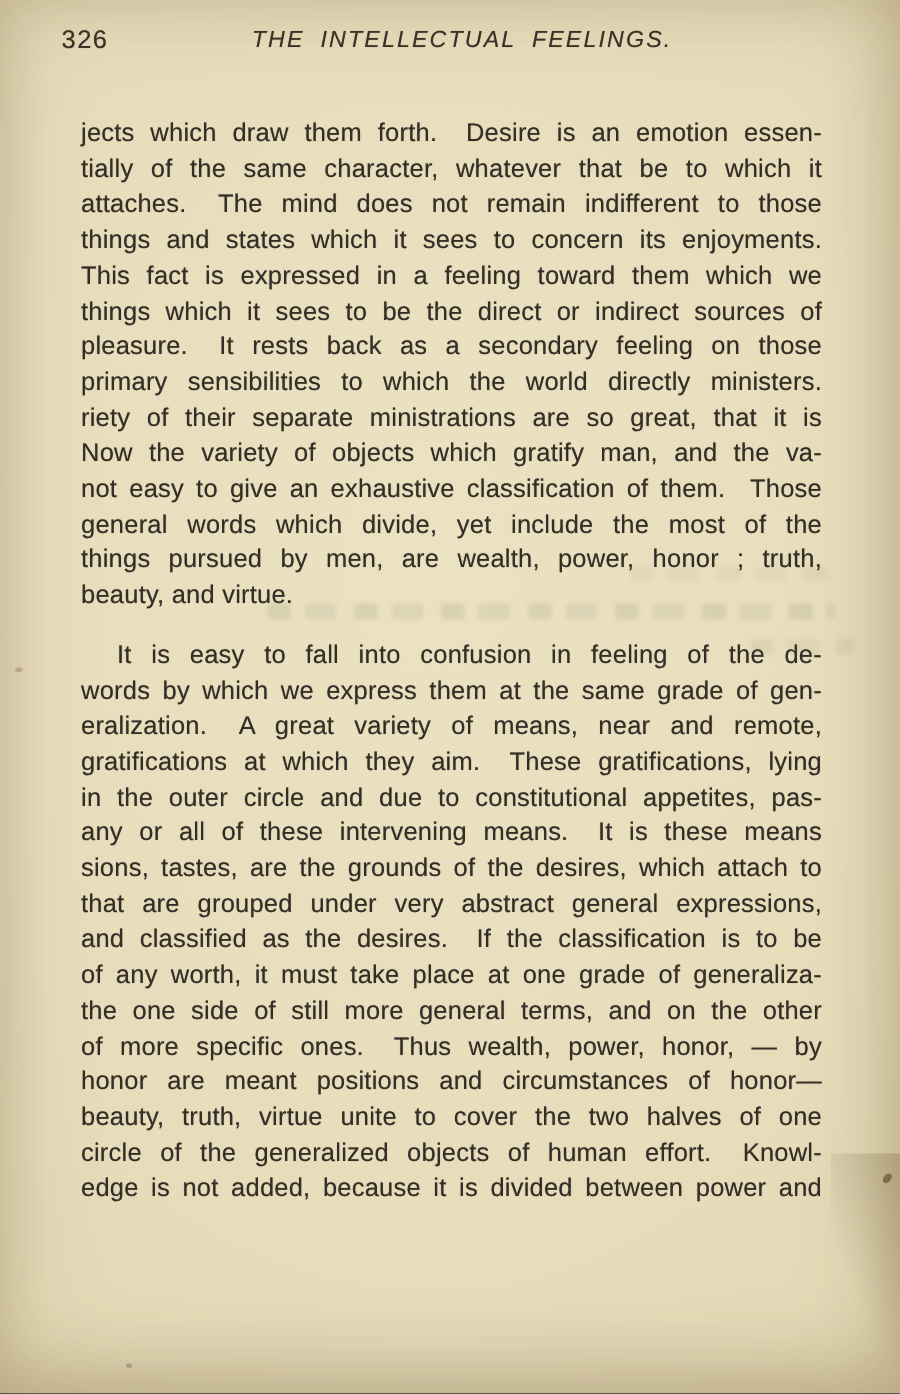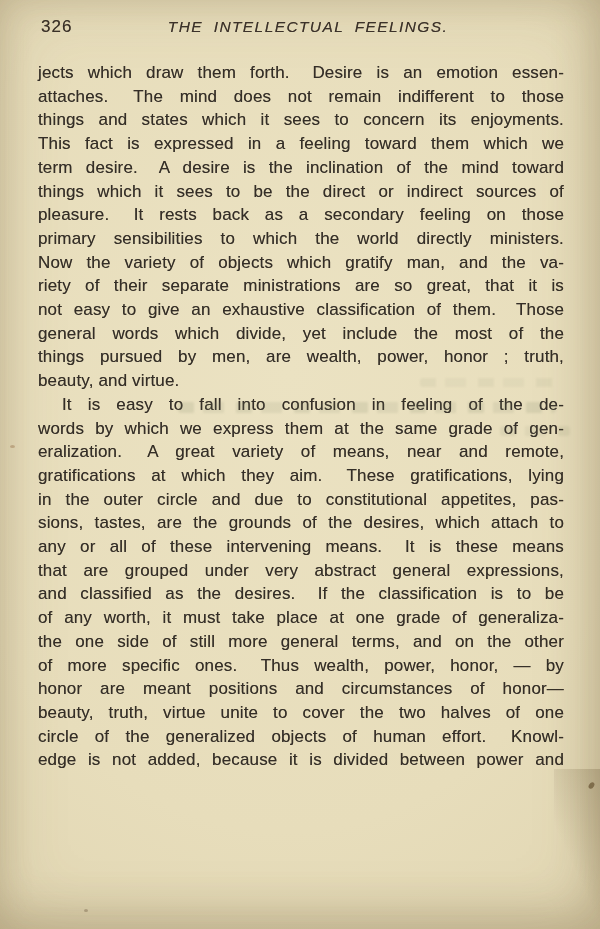--- a/index.html
+++ b/index.html
@@ -59,21 +59,21 @@
     position: absolute;
     top: 61px;
     left: 38px;
     width: 526px;
     font-size: 17px;
     line-height: 23.7px;
     color: #342e27;
     text-shadow: 0 0 0.55px rgba(52,46,39,0.55);
     letter-spacing: 0.15px;
   }
-  .paragraph { margin: 0; }
+  .paragraph { margin: 16px; }
   .line {
     text-align: justify;
     text-align-last: justify;
     white-space: normal;
   }
   .line.flush {
     text-align: left;
     text-align-last: left;
   }
   .line.indent { text-indent: 24px; }
@@ -118,42 +118,42 @@
 <div class="page">
 
   <div class="header">
     <span class="pagenum">326</span>
     <span class="running-title">THE INTELLECTUAL FEELINGS.</span>
   </div>
 
   <div class="text-body">
       <div class="paragraph">
         <div class="line">jects which draw them forth.  Desire is an emotion essen-</div>
+        <div class="line">tially of the same character, whatever that be to which it</div>
         <div class="line">attaches.  The mind does not remain indifferent to those</div>
         <div class="line">things and states which it sees to concern its enjoyments.</div>
         <div class="line">This fact is expressed in a feeling toward them which we</div>
-        <div class="line">term desire.  A desire is the inclination of the mind toward</div>
         <div class="line">things which it sees to be the direct or indirect sources of</div>
         <div class="line">pleasure.  It rests back as a secondary feeling on those</div>
         <div class="line">primary sensibilities to which the world directly ministers.</div>
+        <div class="line">riety of their separate ministrations are so great, that it is</div>
         <div class="line">Now the variety of objects which gratify man, and the va-</div>
-        <div class="line">riety of their separate ministrations are so great, that it is</div>
         <div class="line">not easy to give an exhaustive classification of them.  Those</div>
         <div class="line">general words which divide, yet include the most of the</div>
         <div class="line">things pursued by men, are wealth, power, honor ; truth,</div>
         <div class="line flush">beauty, and virtue.</div>
       </div>
       <div class="paragraph">
         <div class="line indent">It is easy to fall into confusion in feeling of the de-</div>
         <div class="line">words by which we express them at the same grade of gen-</div>
         <div class="line">eralization.  A great variety of means, near and remote,</div>
         <div class="line">gratifications at which they aim.  These gratifications, lying</div>
         <div class="line">in the outer circle and due to constitutional appetites, pas-</div>
+        <div class="line">any or all of these intervening means.  It is these means</div>
         <div class="line">sions, tastes, are the grounds of the desires, which attach to</div>
-        <div class="line">any or all of these intervening means.  It is these means</div>
         <div class="line">that are grouped under very abstract general expressions,</div>
         <div class="line">and classified as the desires.  If the classification is to be</div>
         <div class="line">of any worth, it must take place at one grade of generaliza-</div>
         <div class="line">the one side of still more general terms, and on the other</div>
         <div class="line">of more specific ones.  Thus wealth, power, honor, — by</div>
         <div class="line">honor are meant positions and circumstances of honor—</div>
         <div class="line">beauty, truth, virtue unite to cover the two halves of one</div>
         <div class="line">circle of the generalized objects of human effort.  Knowl-</div>
         <div class="line">edge is not added, because it is divided between power and</div>
       </div>

